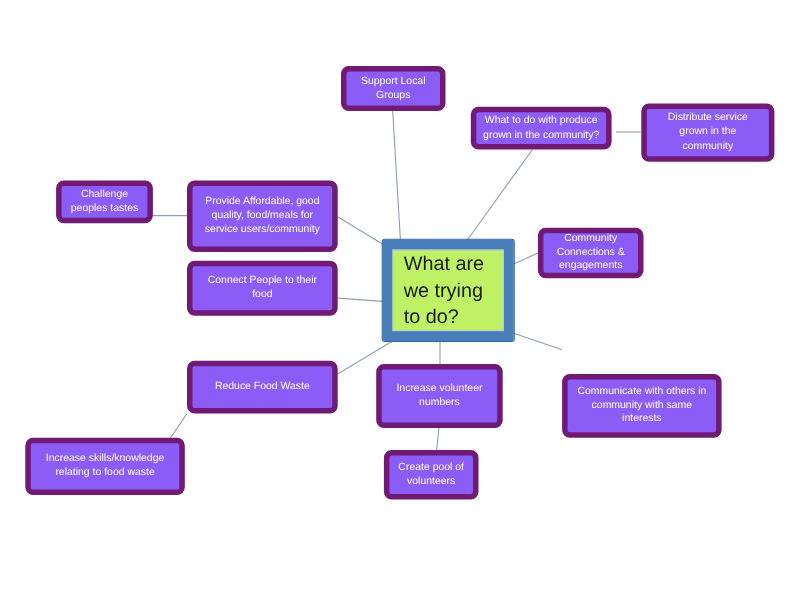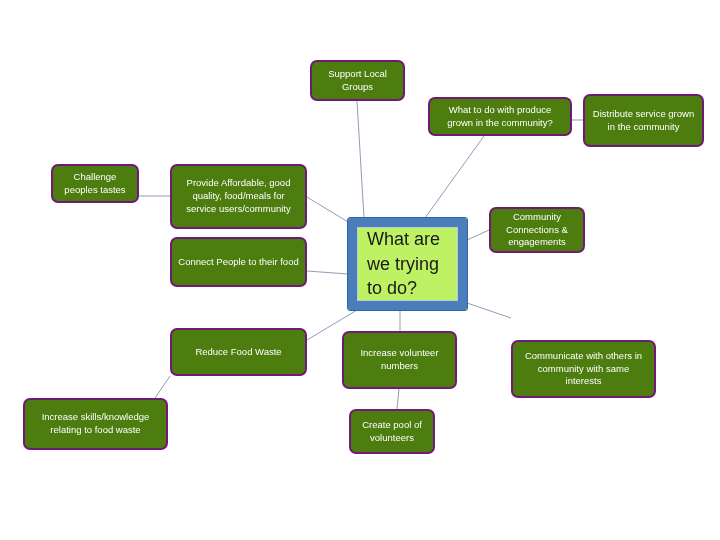--- a/index.html
+++ b/index.html
@@ -18,22 +18,22 @@
   #links {
     position: absolute;
     left: 0;
     top: 0;
     width: 720px;
     height: 540px;
   }
   .node {
     position: absolute;
     box-sizing: border-box;
-    background: #4d7c0f;
-    border: 2px solid #701a75;
+    background: #8b5cf6;
+    border: 5px solid #701a75;
     border-radius: 7px;
     color: #ffffff;
     font-size: 9.5px;
     line-height: 1.35;
     text-align: center;
     display: flex;
     align-items: center;
     justify-content: center;
     padding: 2px 6px;
     z-index: 2;
@@ -85,21 +85,21 @@
       <line x1="307" y1="340" x2="357" y2="310" stroke="#8d9fb5" stroke-width="1"></line>
       <line x1="400" y1="331" x2="400" y2="310" stroke="#8d9fb5" stroke-width="1"></line>
       <line x1="170" y1="376" x2="155" y2="398" stroke="#8d9fb5" stroke-width="1"></line>
       <line x1="399" y1="389" x2="397" y2="409" stroke="#8d9fb5" stroke-width="1"></line>
     </svg>
 
   <div id="nodes-layer">
       <div class="node" style="left: 310px; top: 60px; width: 95px; height: 41px;">
         <span>Support Local Groups</span>
       </div>
-      <div class="node" style="left: 428px; top: 97px; width: 144px; height: 39px;">
+      <div class="node" style="left: 428px; top: 97px; width: 128px; height: 39px;">
         <span>What to do with produce grown in the community?</span>
       </div>
       <div class="node" style="left: 583px; top: 94px; width: 121px; height: 53px;">
         <span>Distribute service grown in the community</span>
       </div>
       <div class="node" style="left: 51px; top: 164px; width: 88px; height: 39px;">
         <span>Challenge peoples tastes</span>
       </div>
       <div class="node" style="left: 170px; top: 164px; width: 137px; height: 65px;">
         <span>Provide Affordable, good quality, food/meals for service users/community</span>

